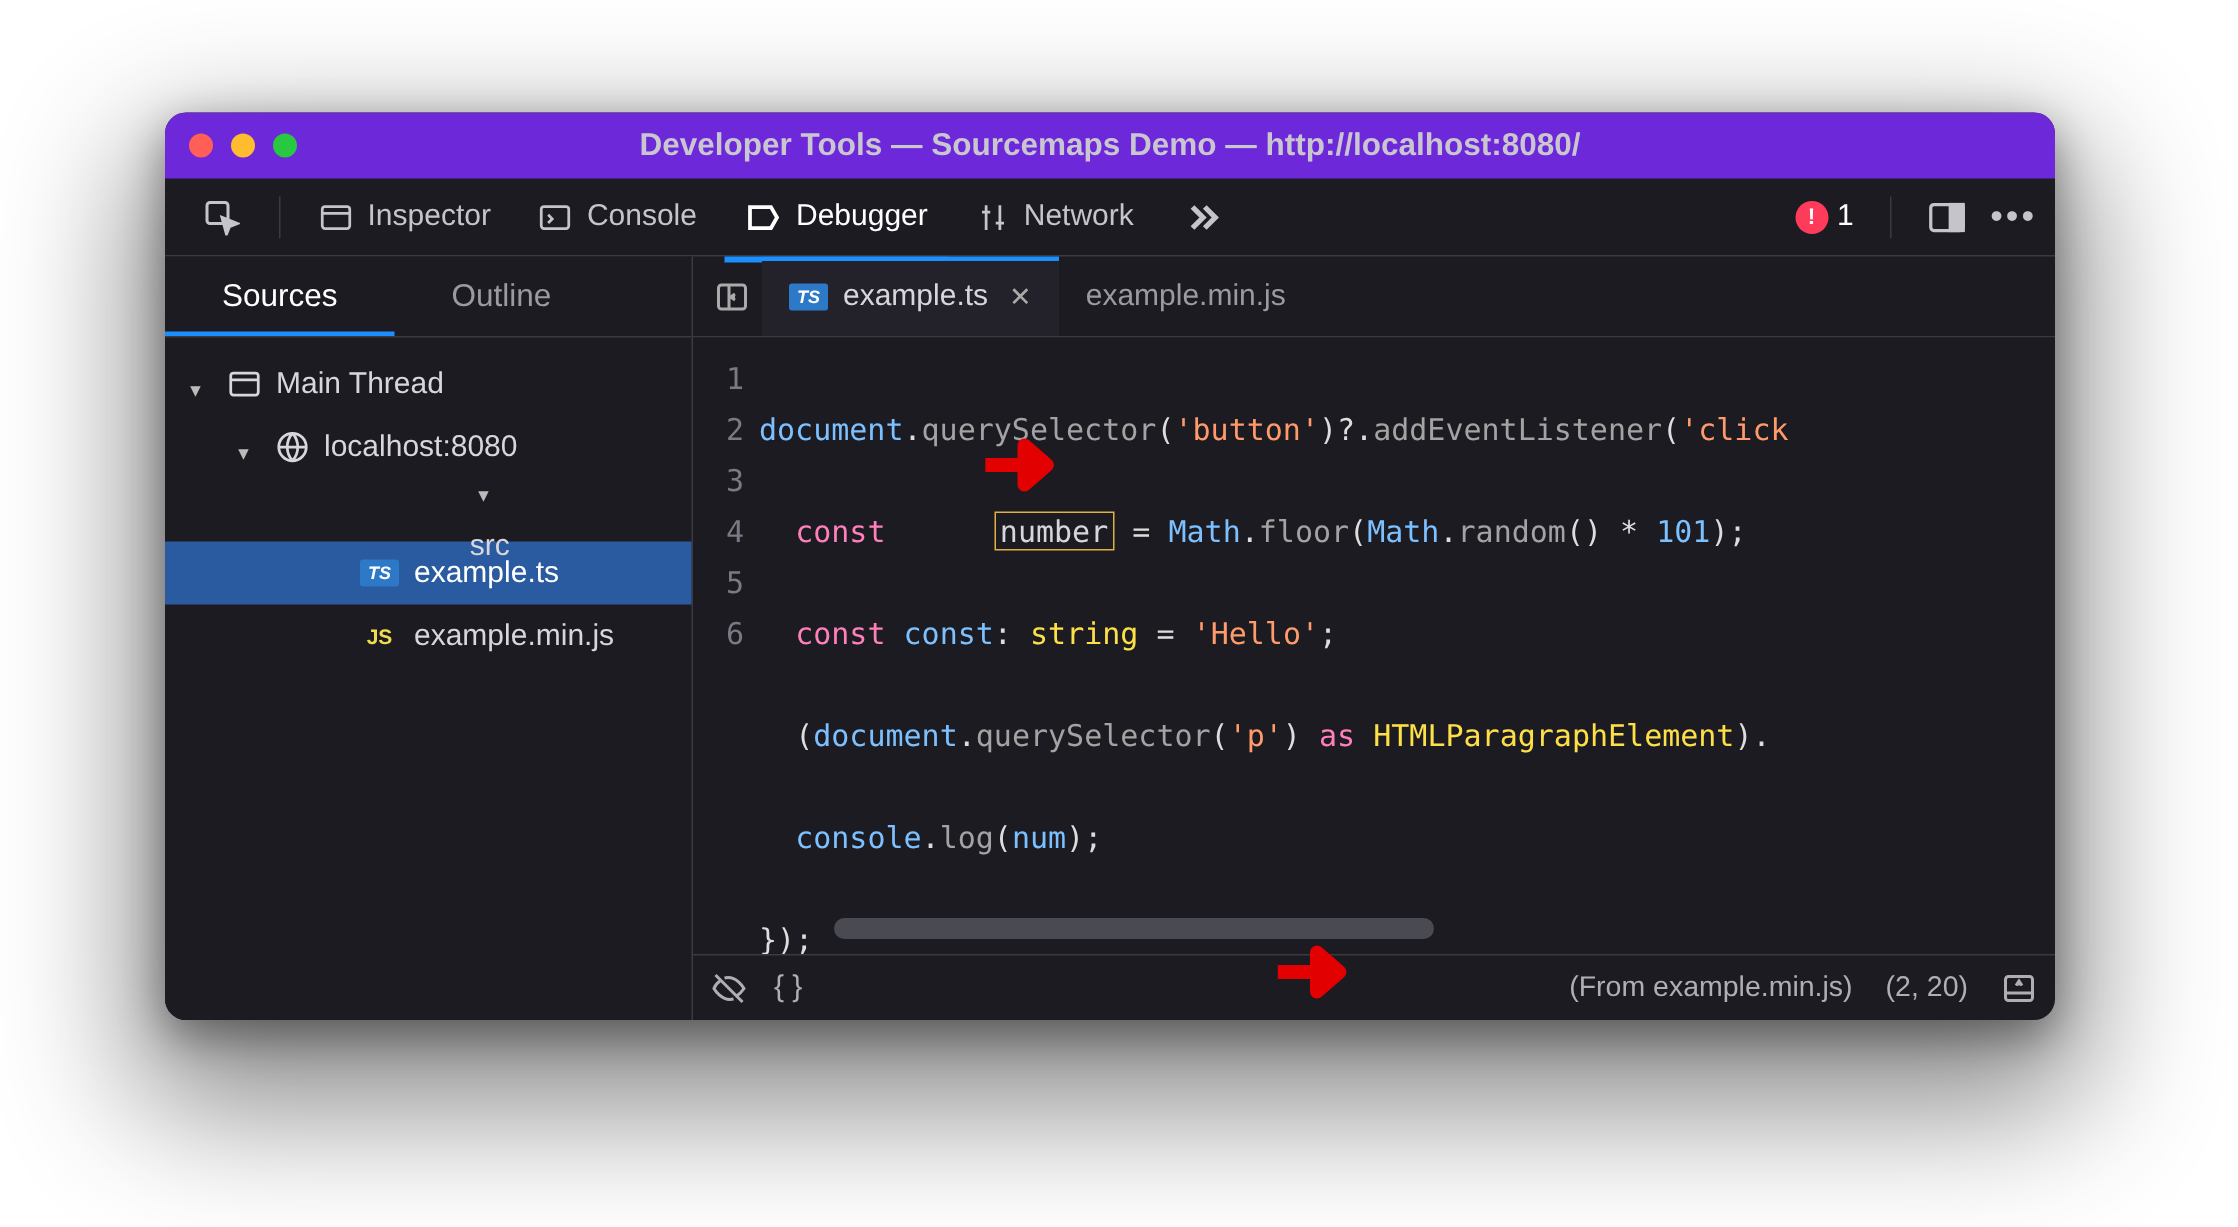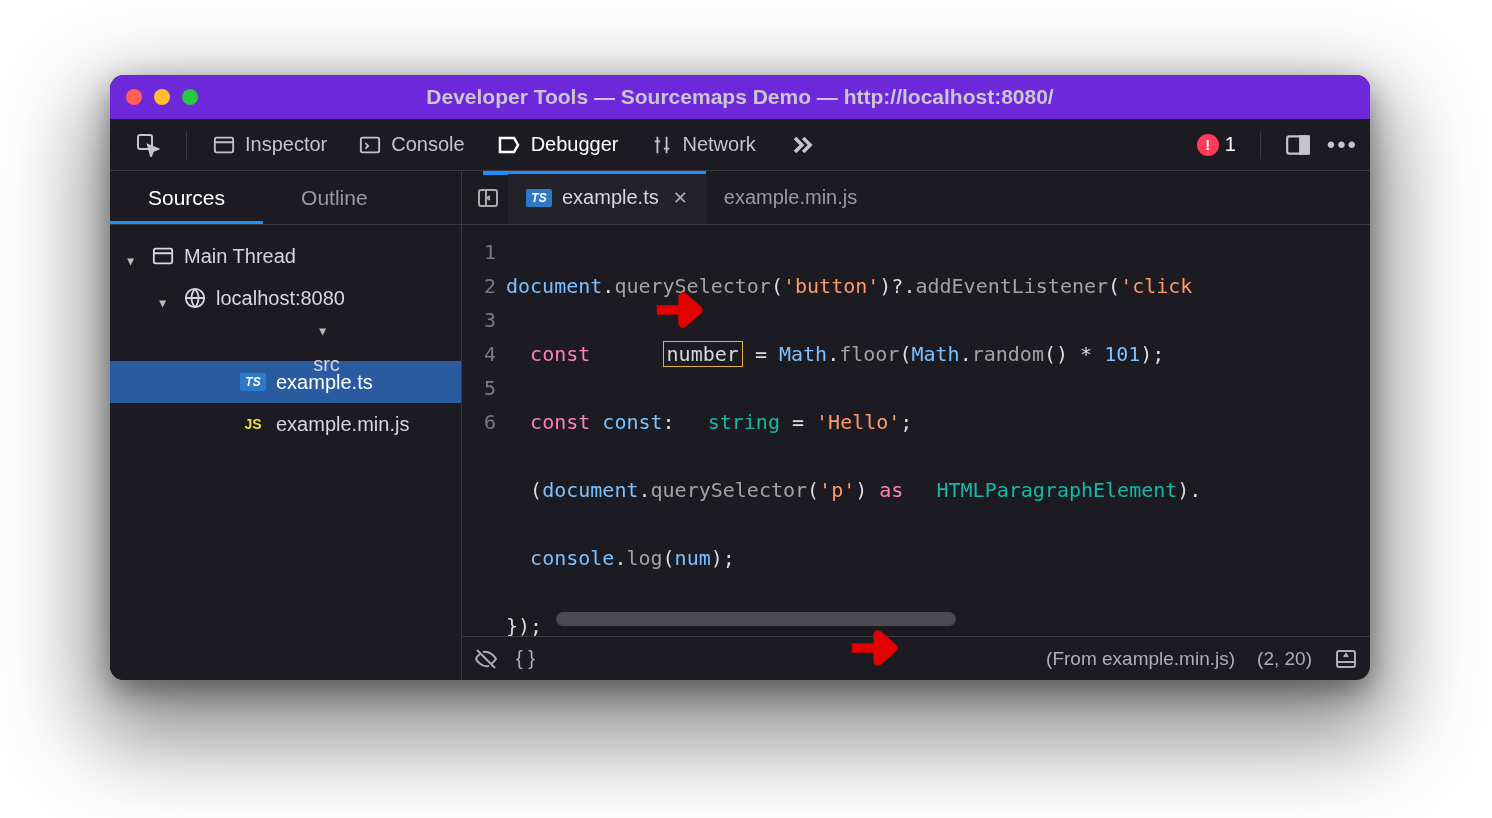--- a/index.html
+++ b/index.html
@@ -81,21 +81,21 @@
   .etab.active::after { content:""; position:absolute; left:0; right:0; top:0; height:3px; background:#1b8fff; }
   .etab .close { font-size:18px; color:#aaa; margin-left:4px; }
   .editor { flex:1; display:flex; font-family: Menlo, Consolas, monospace; font-size:20px; line-height:34px; overflow:hidden; background:#1c1b22; position:relative; }
   .gutter { width:44px; text-align:right; color:#7a7a85; padding:10px 10px 0 0; user-select:none; }
   .code { flex:1; padding:10px 0 0 0; white-space:pre; overflow:hidden; position:relative; }
   .c-id { color:#7cc0ff; }
   .c-kw { color:#ff7fbc; }
   .c-fn { color:#a3a3a3; }
   .c-str { color:#ff9a6a; }
   .c-num { color:#7cc0ff; }
-  .c-type { color:#14b8a6;margin-left:21px; }
+  .c-type { color:#fde047; }
   .c-op { color:#ddd; }
   .c-plain { color:#d8d6dc; }
   .hl-box { border:1px solid #e0b040; border-radius:0; padding:0 3px; }
   .scroll-thumb { position:absolute; bottom:10px; left:50px; width:400px; height:14px; background:#4a4a52; border-radius:7px; }
   .statusbar { height:44px; border-top:1px solid #3a3a40; display:flex; align-items:center; padding:0 12px; gap:18px; font-size:19px; color:#aeaeb4; }
   .statusbar .right { margin-left:auto; display:flex; align-items:center; gap:22px; }
   .arrow {
     position:absolute; width:56px; height:40px; pointer-events:none;
   }
   .arrow svg { width:100%; height:100%; }

